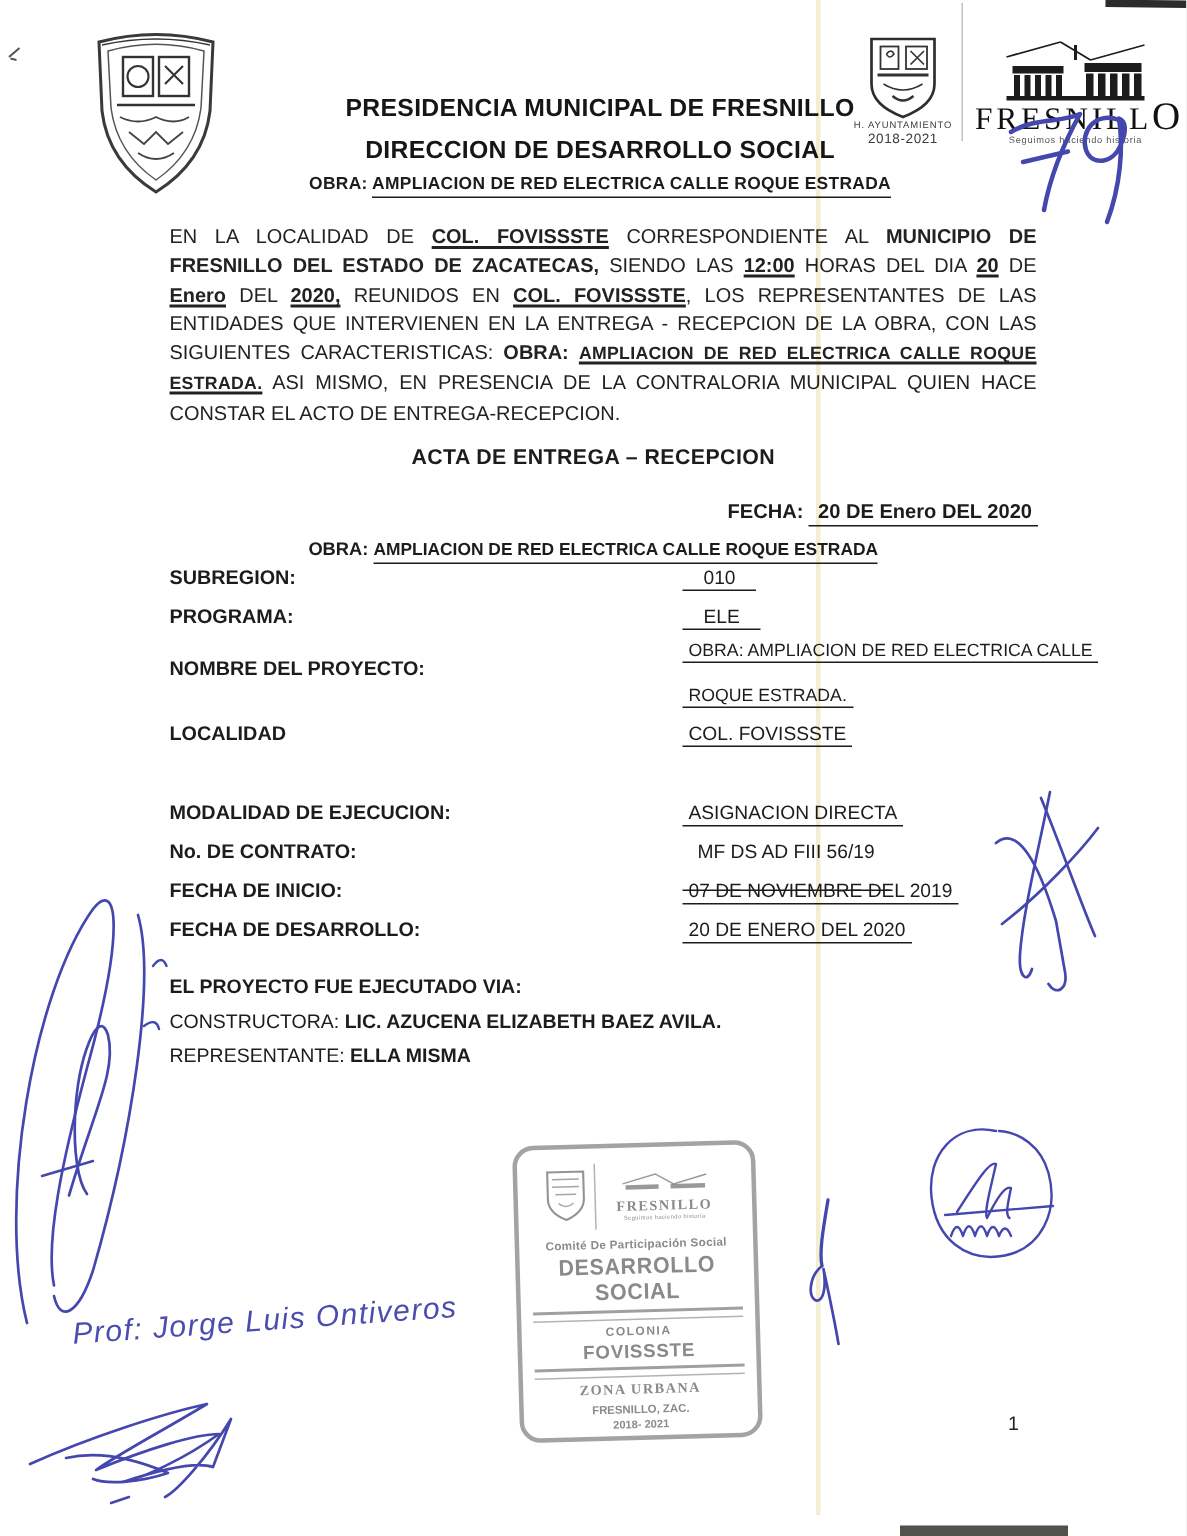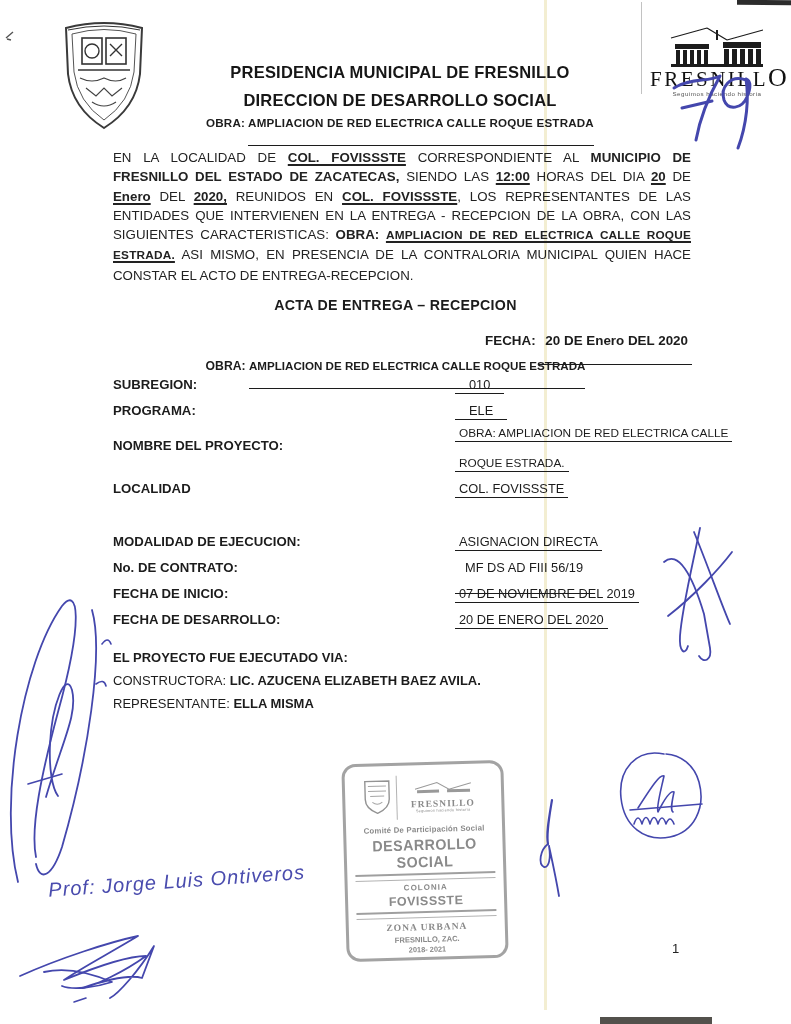--- a/index.html
+++ b/index.html
@@ -6,21 +6,21 @@
   .page{
     position:relative;width:791px;height:1024px;margin:0 auto;
     background:#ffffff;overflow:hidden;
     font-family:"Liberation Sans",sans-serif;color:#1c1c1c;
   }
   .abs{position:absolute;}
   
   .title-block{left:170px;top:58px;width:460px;text-align:center;}
   .title1,.title2{font-size:16.5px;font-weight:bold;letter-spacing:.2px;line-height:28px;color:#161616;}
   .obra-header{margin-top:2px;font-size:11.6px;font-weight:bold;letter-spacing:.2px;}
-  .u{border-bottom:1.6px solid #1c1c1c;padding-bottom:16px;}
+  .u{border-bottom:1.6px solid #1c1c1c;padding-bottom:2px;}
   .logo-caption{font-size:6.3px;letter-spacing:.6px;color:#3a3a3a;text-align:center;}
   .logo-years{font-size:9px;color:#3a3a3a;text-align:center;letter-spacing:.4px;}
   .fresnillo-word{font-family:"Liberation Serif",serif;font-size:21px;letter-spacing:2.5px;color:#111;line-height:20px;}
   .fresnillo-word .bigO{font-size:26px;}
   .fresnillo-tag{font-size:6.2px;color:#555;letter-spacing:.5px;text-align:center;margin-top:1px;}
   .vline{width:1px;background:#c2c2c2;}
   .foldline{left:544px;top:0;width:3px;height:1010px;background:rgba(226,214,148,.42);}
   
   .intro{left:113px;top:148px;width:578px;font-size:13.3px;line-height:19.3px;
          text-align:justify;color:#222;}
@@ -92,20 +92,34 @@
 
   <div class="abs title-block">
     <div class="title1">PRESIDENCIA MUNICIPAL DE FRESNILLO</div>
     <div class="title2">DIRECCION DE DESARROLLO SOCIAL</div>
     <div class="obra-header">
       <span>OBRA:</span>
       <span class="u">AMPLIACION DE RED ELECTRICA CALLE ROQUE ESTRADA</span>
     </div>
   </div>
 
+  <div class="abs" style="left:568px;top:22px;width:68px;text-align:center">
+    <svg width="50" height="58" viewBox="0 0 50 58" style="display:block;margin:0 auto">
+      <path d="M4,4 h42 v30 q0,14 -21,22 q-21,-8 -21,-22 Z" fill="none" stroke="#2e2e2e" stroke-width="1.8"></path>
+      <rect x="10" y="9" width="12" height="15" fill="none" stroke="#333" stroke-width="1.2"></rect>
+      <rect x="27" y="9" width="14" height="15" fill="none" stroke="#333" stroke-width="1.2"></rect>
+      <path d="M30,12 l9,9 M39,12 l-9,9" stroke="#333" stroke-width="1.1"></path>
+      <path d="M14,14 q3,-4 5,0 q-3,4 -5,0" fill="none" stroke="#333" stroke-width="1.1"></path>
+      <path d="M8,28 h34" stroke="#333" stroke-width="2"></path>
+      <path d="M12,34 q13,8 26,0" fill="none" stroke="#333" stroke-width="1.1"></path>
+      <path d="M18,42 q7,6 14,0" fill="none" stroke="#333" stroke-width="1.6"></path>
+    </svg>
+    <div class="logo-caption">H. AYUNTAMIENTO</div>
+    <div class="logo-years">2018-2021</div>
+  </div>
 
   <div class="abs vline" style="left:641px;top:2px;height:92px"></div>
 
   <div class="abs" style="left:650px;top:26px;width:134px;text-align:center">
     <svg width="96" height="42" viewBox="0 0 96 42" style="display:block;margin:0 auto">
       <path d="M2,12 L38,2 M38,2 L58,14 M58,14 L94,4" stroke="#1c1c1c" stroke-width="1.2" fill="none"></path>
       <path d="M48,4 v10" stroke="#1c1c1c" stroke-width="2"></path>
       <rect x="6" y="18" width="34" height="5" fill="#1c1c1c"></rect>
       <rect x="54" y="16" width="38" height="6" fill="#1c1c1c"></rect>
       <g fill="#1c1c1c">

